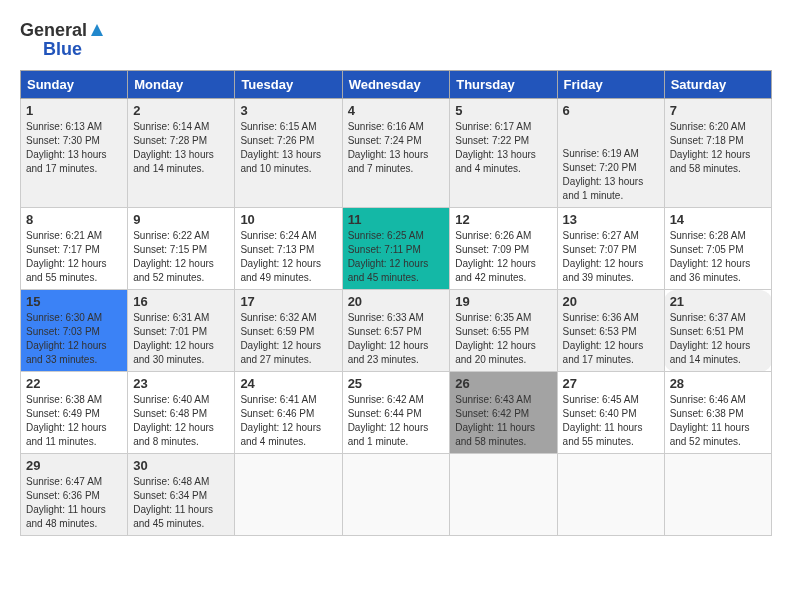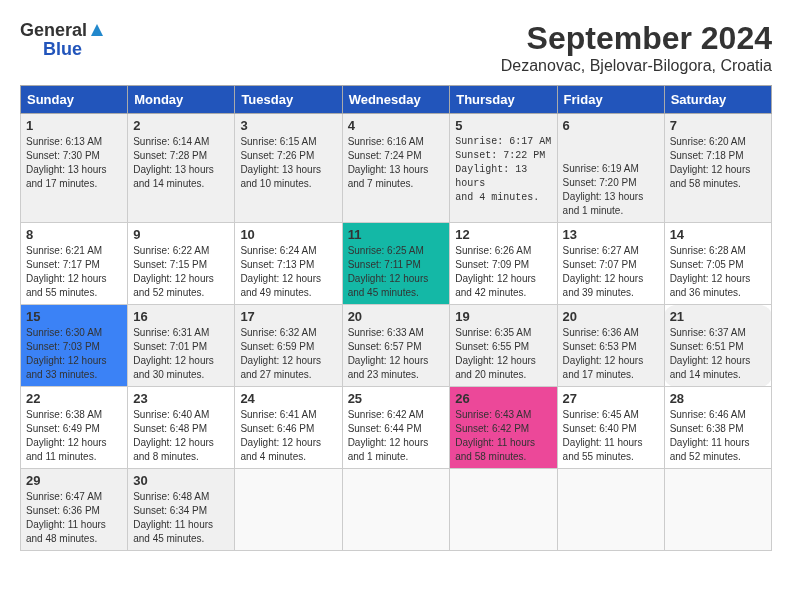--- a/index.html
+++ b/index.html
@@ -89,24 +89,20 @@
   <div class="logo">
     <div class="logo-row">
       <span style="font-size:18px;font-weight:bold;color:#333;">General</span>
       <span style="display:inline-block;margin-left:2px;margin-bottom:-2px;">
         <svg width="16" height="16" viewBox="0 0 16 16">
           <polygon points="8,2 14,14 2,14" fill="#2288cc"></polygon>
         </svg>
       </span>
     </div>
     <span style="font-size:18px;font-weight:bold;color:#2255bb;margin-top:-2px;">Blue</span>
-  </div>
-  <div class="title-area">
-    <div class="title-month">September 2024</div>
-    <div class="title-location">Dezanovac, Bjelovar-Bilogora, Croatia</div>
   </div>
 </div>
 
 <table class="calendar">
   <thead>
     <tr>
       <th>Sunday</th>
       <th>Monday</th>
       <th>Tuesday</th>
       <th>Wednesday</th>
@@ -140,21 +136,21 @@
         </td>
         <td style="background: rgb(240, 240, 240);">
           <span class="day-num">4</span>
           <div class="cell-text" style="white-space: pre-line;">Sunrise: 6:16 AM
 Sunset: 7:24 PM
 Daylight: 13 hours
 and 7 minutes.</div>
         </td>
         <td style="background: rgb(240, 240, 240);">
           <span class="day-num">5</span>
-          <div class="cell-text" style="white-space: pre-line; font-family: Liberation Mono, monospace;">Sunrise: 6:17 AM
+          <div class="cell-text" style="white-space: pre-line;">Sunrise: 6:17 AM
 Sunset: 7:22 PM
 Daylight: 13 hours
 and 4 minutes.</div>
         </td>
         <td style="background: rgb(240, 240, 240);">
           <span class="day-num">6</span>
           <div class="cell-text" style="white-space: pre-line; margin-top: 29px;">Sunrise: 6:19 AM
 Sunset: 7:20 PM
 Daylight: 13 hours
 and 1 minute.</div>
@@ -291,21 +287,21 @@
 Daylight: 12 hours
 and 4 minutes.</div>
         </td>
         <td style="background: rgb(255, 255, 255);">
           <span class="day-num">25</span>
           <div class="cell-text" style="white-space: pre-line;">Sunrise: 6:42 AM
 Sunset: 6:44 PM
 Daylight: 12 hours
 and 1 minute.</div>
         </td>
-        <td style="background: #ec4899;">
+        <td style="background: #a3a3a3;">
           <span class="day-num">26</span>
           <div class="cell-text" style="white-space: pre-line;">Sunrise: 6:43 AM
 Sunset: 6:42 PM
 Daylight: 11 hours
 and 58 minutes.</div>
         </td>
         <td style="background: rgb(255, 255, 255);">
           <span class="day-num">27</span>
           <div class="cell-text" style="white-space: pre-line;">Sunrise: 6:45 AM
 Sunset: 6:40 PM

